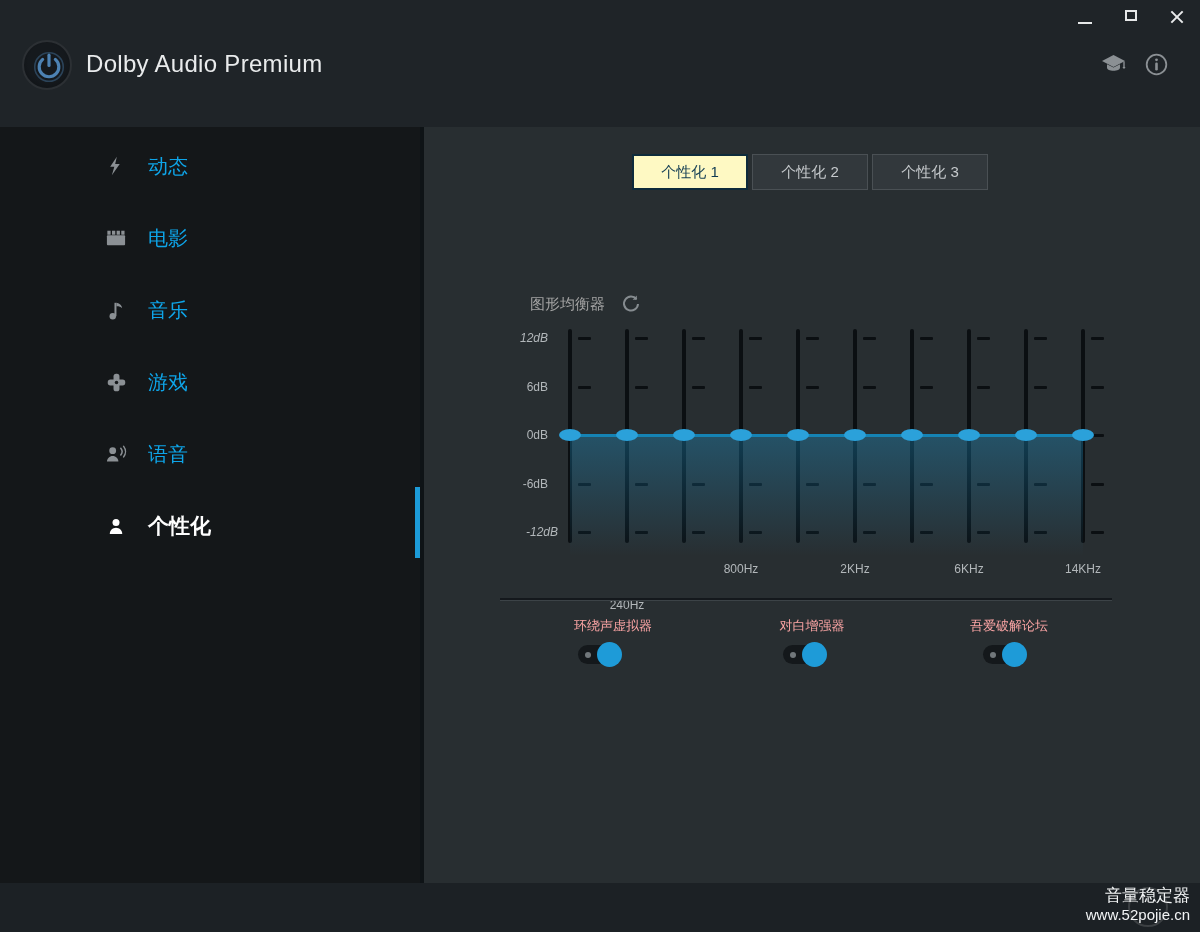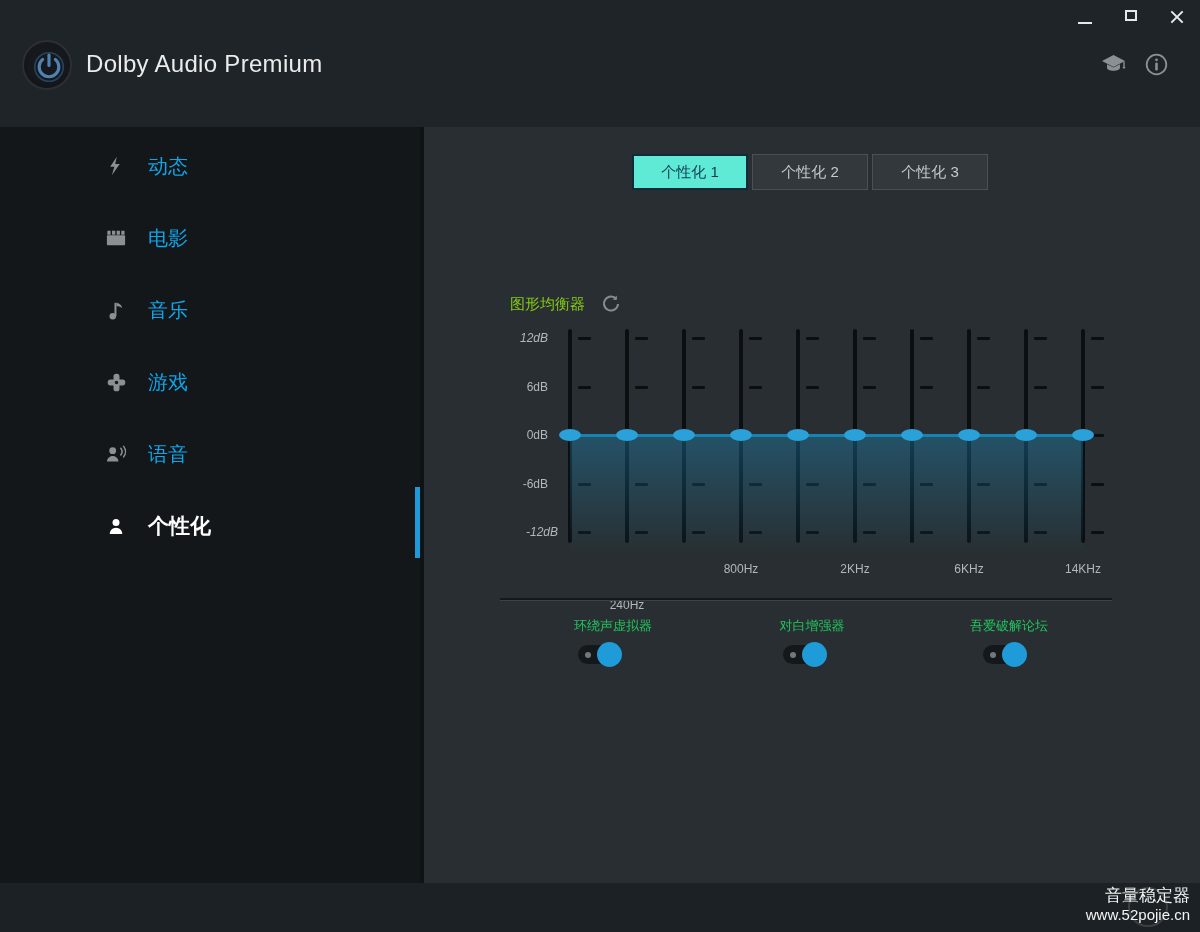--- a/index.html
+++ b/index.html
@@ -32,38 +32,38 @@
   .side-item{position:absolute;left:0;width:420px;height:72px;display:flex;align-items:center;cursor:pointer;}
   .side-item .icon{position:absolute;left:104px;width:24px;height:24px;display:flex;align-items:center;justify-content:center;}
   .side-item .lbl{position:absolute;left:148px;font-size:20px;color:#0ea5e9;}
   .side-item.sel .lbl{color:#ffffff;font-weight:bold;font-size:21px;}
   #side-indicator{left:415px;top:487px;width:5px;height:71px;background:#1c9bd8;}
 
   
   #tabs{left:632px;top:154px;display:flex;gap:4px;}
   .tab{width:116px;height:36px;box-sizing:border-box;display:flex;align-items:center;justify-content:center;
     font-size:15px;background:#32383c;border:1px solid #4a5054;color:#c6cacd;cursor:pointer;}
-  .tab.sel{background:#5eead4;border:2px solid #0e2b3b;color:#0f3a52;}
+  .tab.sel{background:#fef9c3;border:2px solid #0e2b3b;color:#0f3a52;}
 
   
   #eq-title-row{left:510px;top:294px;height:20px;display:flex;align-items:center;gap:16px;}
-  #eq-title{font-size:15px;color:#84cc16;}
+  #eq-title{font-size:15px;color:#a3a3a3;margin-left:20px;}
   #eq-reset{cursor:pointer;width:20px;height:20px;}
   #eq{left:500px;top:325px;width:625px;height:258px;}
   .eq-ylabel{position:absolute;width:48px;text-align:right;font-size:12px;color:#b2b7ba;}
   .eq-track{position:absolute;width:4px;background:#0b0f12;border-radius:2px;}
   .eq-tick{position:absolute;width:13px;height:3px;background:#0b0f12;border-radius:1px;}
   #eq-fill{position:absolute;background:linear-gradient(to bottom,rgba(30,150,205,.34),rgba(30,150,205,0));}
   #eq-line{position:absolute;height:3px;background:#1583b4;}
   .eq-handle{position:absolute;width:22px;height:12px;border-radius:50%;background:#2ba1da;cursor:grab;}
   .eq-xlabel{position:absolute;width:70px;text-align:center;font-size:12px;color:#b2b7ba;}
   #eq-divider{left:500px;top:598px;width:612px;height:2px;background:#14181c;border-bottom:1px solid #3c4347;}
 
   
-  .tgl-label{position:absolute;top:617px;width:120px;text-align:center;font-size:13px;color:#22c55e;}
+  .tgl-label{position:absolute;top:617px;width:120px;text-align:center;font-size:13px;color:#fca5a5;}
   .tgl{position:absolute;top:645px;width:40px;height:19px;border-radius:10px;background:#14181b;cursor:pointer;}
   .tgl .dot{position:absolute;left:7px;top:7px;width:6px;height:6px;border-radius:50%;background:#71777b;}
   .tgl .knob{position:absolute;right:-4px;top:-3px;width:25px;height:25px;border-radius:50%;background:#1e9bd8;}
 
   
   #footer{left:0;top:883px;width:1200px;height:49px;background:#1c2125;}
   #wm-circle{left:1128px;top:887px;width:40px;height:40px;border-radius:50%;border:2px solid rgba(255,255,255,.14);box-sizing:border-box;}
   #wm-l1{right:10px;top:884px;position:absolute;font-size:17px;color:#f2f4f5;}
   #wm-l2{right:10px;top:906px;position:absolute;font-size:15px;color:#f2f4f5;}
 </style>

